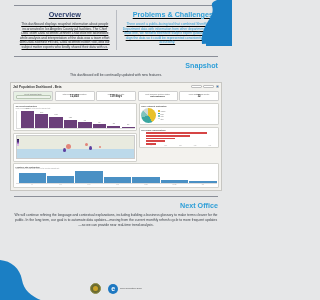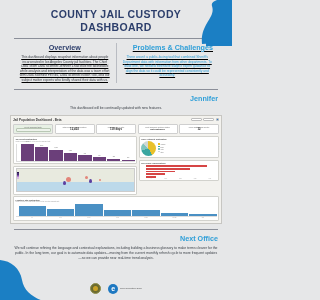--- a/index.html
+++ b/index.html
@@ -129,40 +129,37 @@
 <div class="poster">
 
   <svg class="wave wave-tr" viewBox="0 0 58 48" preserveAspectRatio="none">
     <path d="M58 0 L58 48 L30 48 C30 30 44 22 42 10 C41 4 48 0 58 0 Z" fill="#1b7fc4"></path>
     <path d="M58 0 L58 44 L26 46 C24 26 40 20 36 8 C34 2 46 0 58 0 Z" fill="#1b7fc4"></path>
   </svg>
   <svg class="wave wave-bl" viewBox="0 0 58 48" preserveAspectRatio="none">
     <path d="M0 48 L0 6 C12 6 22 14 24 26 C26 38 36 44 48 48 Z" fill="#1b7fc4"></path>
   </svg>
 
-  <div class="hdr">
-    <h1>COUNTY JAIL CUSTODY DASHBOARD</h1>
-  </div>
   <div class="rule"></div>
 
   <div class="cols">
     <div class="col left">
       <div class="sec-title navy">Overview</div>
       <div class="body-txt">This dashboard displays snapshot information about people incarcerated in los Angeles County jail facilities. The Chief Data Team Data Scientist Jennifer Zhao built the dashboard while analysis and interpretation of the data was a team effort with Data Scientist Fei Wu, Data Scientist Kiwon Yoo, and our subject matter experts who kindly shared their data with us.</div>
     </div>
     <div class="col">
       <div class="sec-title blue">Problems &amp; Challenges</div>
       <div class="body-txt blue">There wasn't a public-facing tool that combined Sheriff's Department data with information from other departments. To build one, we needed extensive subject expert guidance to align the data so it could be represented consistently and accurately.</div>
     </div>
   </div>
 
   <div class="rule2"></div>
 
   <div class="results">
-    <div class="sec-title blue">Jennifer</div>
+    <div class="sec-title blue">Snapshot</div>
     <div class="sub-txt">This dashboard will be continually updated with new features.</div>
   </div>
 
   <div class="dash">
 
     <div class="dash-bar">
       <div class="dash-title">Jail Population Dashboard - Beta</div>
       <div class="dash-ctrls">
         <div class="pill"></div>
         <div class="pill"></div>

